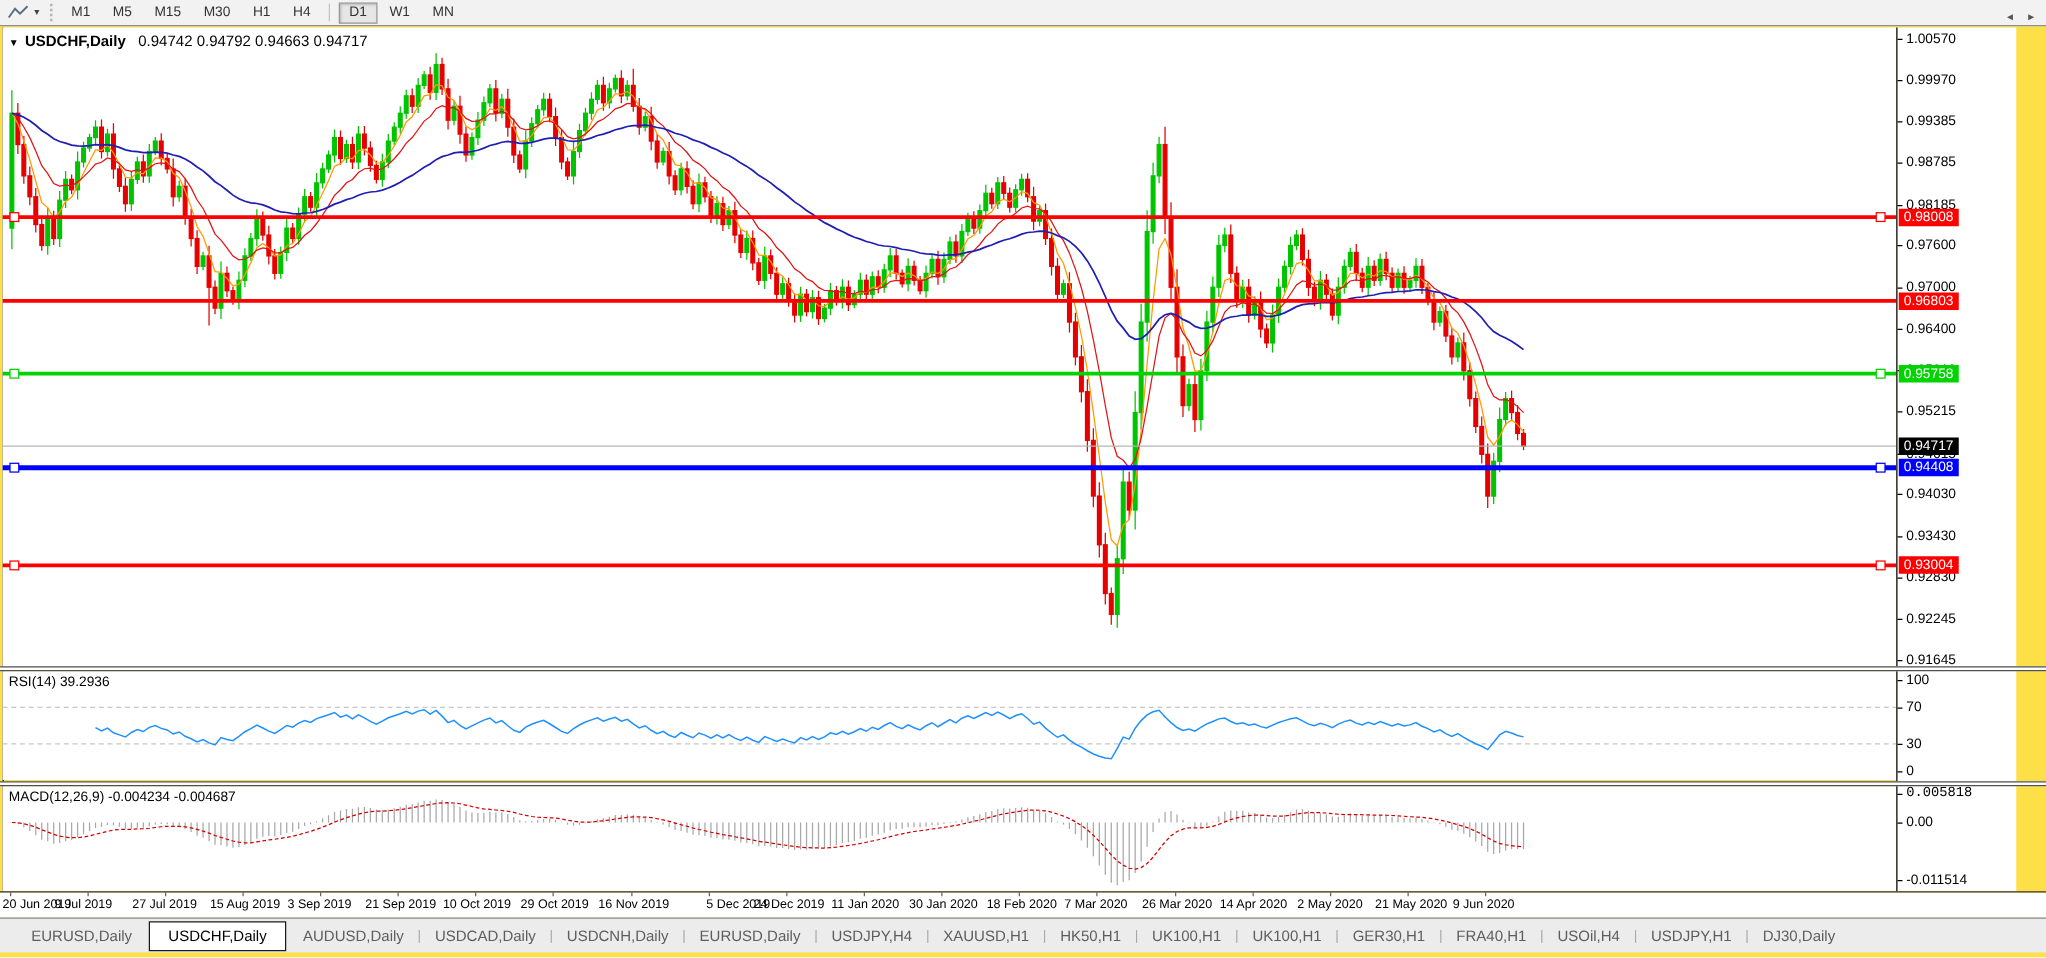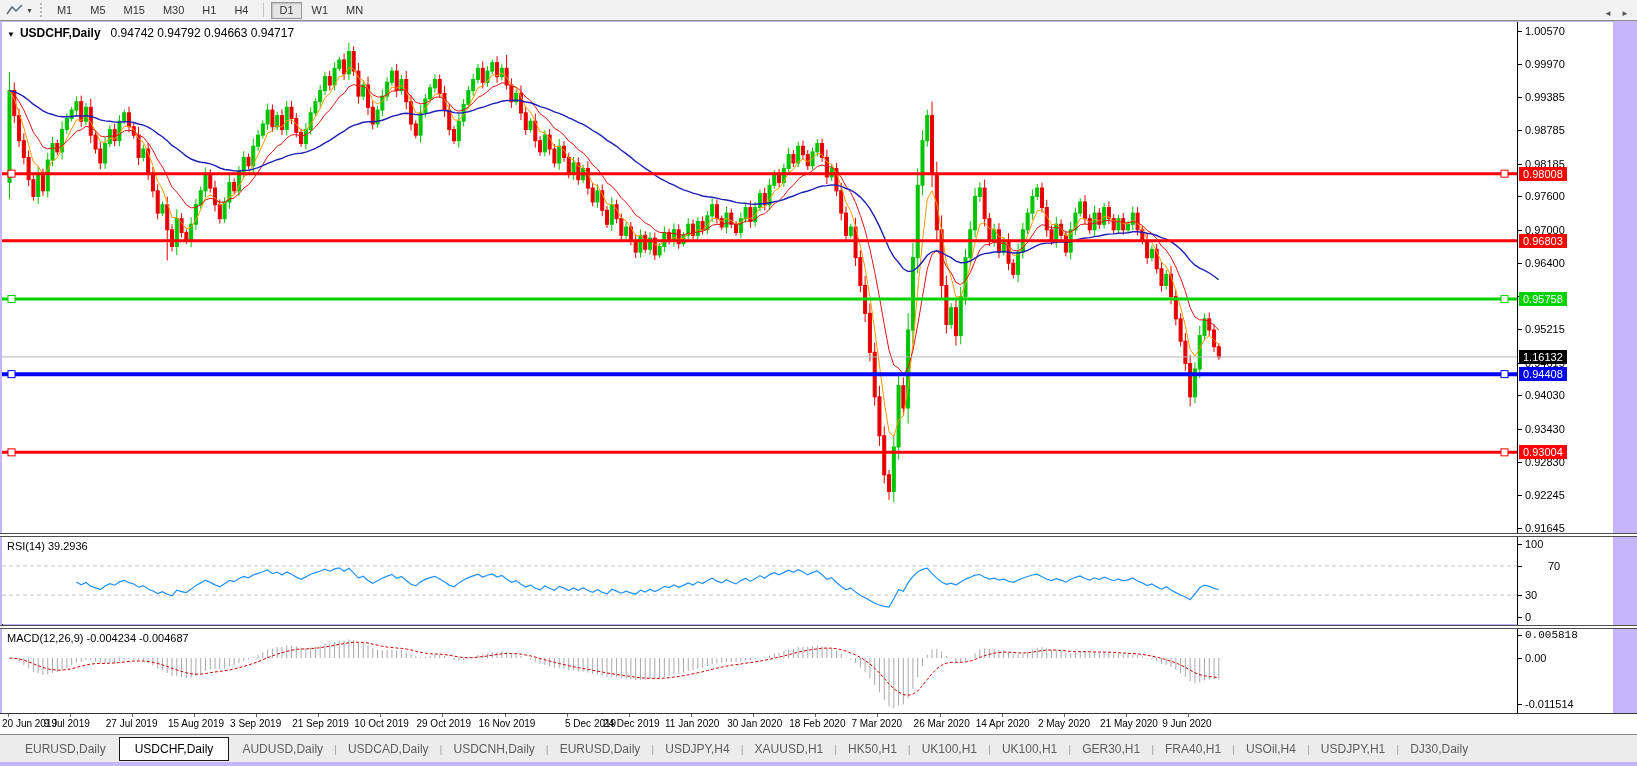--- a/index.html
+++ b/index.html
@@ -1,17 +1,17 @@
 <!DOCTYPE html>
 <html><head>
 <meta charset="utf-8">
 <style>
   html,body{margin:0;padding:0;width:1637px;height:766px;overflow:hidden;
     font-family:"Liberation Sans",sans-serif;background:#fff;}
-  #app{position:relative;width:1637px;height:766px;background:#c4b5fd;}
+  #app{position:relative;width:1637px;height:766px;background:#fde047;}
 
   
   #toolbar{position:absolute;left:0;top:0;width:1637px;height:21px;background:#f2f2f2;
     border-bottom:1px solid #8f8f8f;display:flex;align-items:center;box-sizing:border-box;}
   .tb-icon{width:22px;height:16px;margin-left:4px;display:flex;align-items:center;justify-content:center;}
   .tb-caret{font-size:7px;color:#444;margin:0 3px 0 0;}
   .tb-grip{height:14px;border-left:2px dotted #b5b5b5;margin:0 6px 0 4px;}
   .tb-divider{width:1px;height:14px;background:#c3c3c3;margin:0 6px;}
   .tf-btn{font-size:11px;color:#333;padding:1px 7px 2px;margin:0 1px;border:1px solid transparent;cursor:default;}
   .tf-btn.active{background:#e6e6e6;border:1px solid #979797;box-shadow:inset 1px 1px 2px rgba(0,0,0,.18);}
@@ -924,25 +924,25 @@
       <div class="tick" style="top: 434.012px;">0.92830</div>
       <div class="dash" style="top: 472.588px;"></div>
       <div class="tick" style="top: 466.588px;">0.92245</div>
       <div class="dash" style="top: 506px;"></div>
       <div class="tick" style="top: 500px;">0.91645</div>
       <div class="tag" style="top: 144.668px; background: rgb(255, 0, 0);">0.98008</div>
       <div class="tag" style="top: 211.77px; background: rgb(255, 0, 0);">0.96803</div>
       <div class="tag" style="top: 269.962px; background: rgb(0, 211, 0);">0.95758</div>
       <div class="tag" style="top: 345.139px; background: rgb(0, 0, 255);">0.94408</div>
       <div class="tag" style="top: 423.322px; background: rgb(255, 0, 0);">0.93004</div>
-      <div class="tag" style="top: 327.932px; background: rgb(0, 0, 0);">1.16132</div>
+      <div class="tag" style="top: 327.932px; background: rgb(0, 0, 0);">0.94717</div>
       <div class="dash" style="top: 522px;"></div>
       <div class="tick" style="top: 516px;">100</div>
       <div class="dash" style="top: 543.9px;"></div>
-      <div class="tick" style="top: 537.9px; margin-left: 23px;">70</div>
+      <div class="tick" style="top: 537.9px;">70</div>
       <div class="dash" style="top: 573.1px;"></div>
       <div class="tick" style="top: 567.1px;">30</div>
       <div class="dash" style="top: 595px;"></div>
       <div class="tick" style="top: 589px;">0</div>
       <div class="dash" style="top: 613.001px;"></div>
       <div class="tick" style="top: 607.001px; font-family: Liberation Mono, monospace;">0.005818</div>
       <div class="dash" style="top: 636px;"></div>
       <div class="tick" style="top: 630px;">0.00</div>
       <div class="dash" style="top: 681.515px;"></div>
       <div class="tick" style="top: 675.515px;">-0.011514</div>

